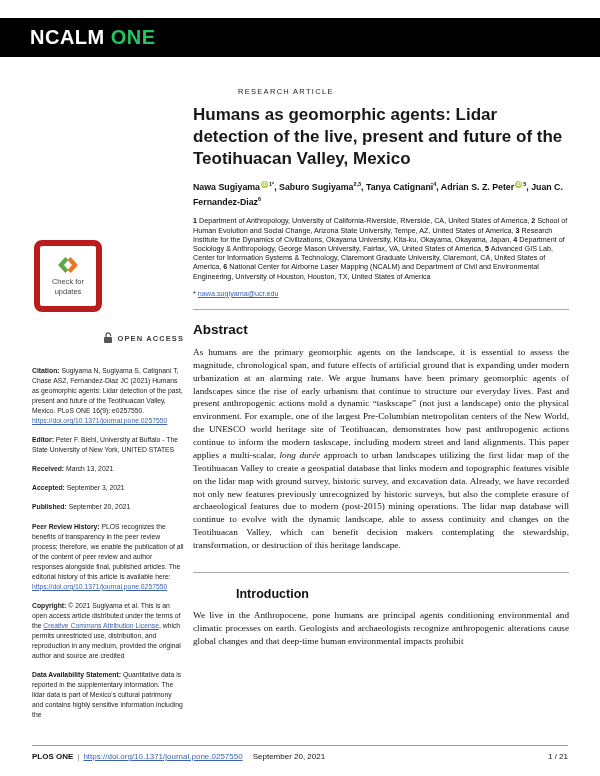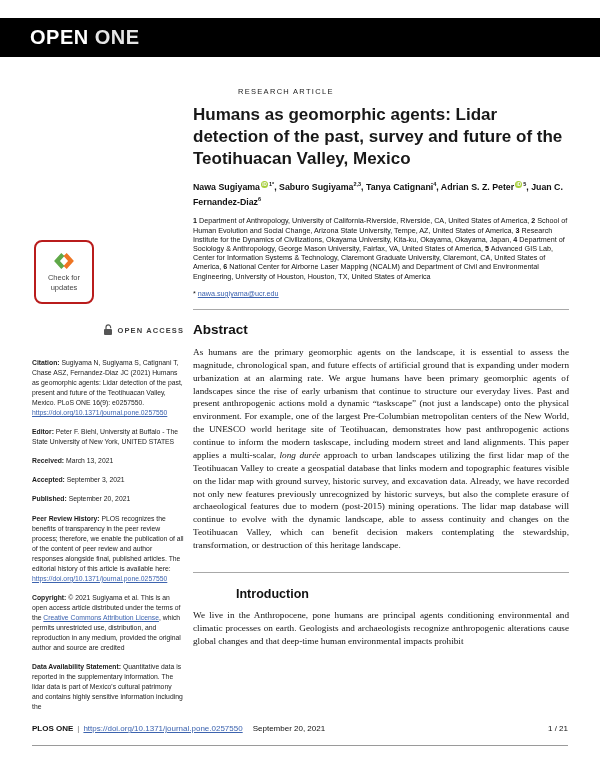--- a/index.html
+++ b/index.html
@@ -4,25 +4,25 @@
 <style>
   html,body{margin:0;padding:0;background:#fff;}
   .page{position:relative;width:600px;height:776px;background:#fff;overflow:hidden;
         font-family:"Liberation Sans","DejaVu Sans",sans-serif;color:#111;}
 
   
   .topbar{position:absolute;left:0;top:18px;width:100%;height:39px;background:#000;
           display:flex;align-items:center;box-sizing:border-box;padding-left:30px;}
   .brand{font-weight:bold;font-size:20px;letter-spacing:.5px;}
   .brand .plos{color:#ffffff;}
-  .brand .one{color:#e5e5e5;margin-left:6px;}
+  .brand .one{color:#22c55e;margin-left:6px;}
 
   
   .sidebar{position:absolute;left:32px;top:240px;width:152px;height:500px;overflow:hidden;}
-  .badge{width:56px;height:60px;border:2px solid #b91c1c;border-radius:8px;background:#fff;
+  .badge{width:56px;height:60px;border:6px solid #b91c1c;border-radius:8px;background:#fff;
          display:flex;flex-direction:column;align-items:center;justify-content:center;gap:3px;
          margin:0 0 20px 2px;cursor:pointer;}
   .badge-label{font-size:7.5px;color:#474747;text-align:center;line-height:1.25;width:42px;}
   .oa-row{display:flex;align-items:center;gap:5px;margin-bottom:22px;justify-content:flex-end;}
   .oa-label{font-size:7.5px;font-weight:bold;color:#3d3d3d;letter-spacing:1.1px;}
   .side-sec{font-size:6.8px;line-height:1.48;color:#1b1b1b;margin-bottom:9px;}
   .side-sec b{font-weight:bold;}
   .lnk{color:#3c63af;text-decoration:underline;cursor:pointer;}
 
   
@@ -39,34 +39,34 @@
   .rule{border:none;border-top:1px solid #a8a8a8;margin:0 0 12px;}
   .h-abstract{font-size:13.5px;font-weight:bold;margin:0 0 9px;}
   .h-intro{font-size:12.5px;font-weight:bold;margin:0 0 8px;padding-left:43px;}
   .body-text{font-family:"Liberation Serif","DejaVu Serif",serif;font-size:9.2px;line-height:1.4;
              text-align:justify;color:#111;margin:0;}
   .abstract-text{margin-bottom:20px;}
   .rule2{border:none;border-top:1px solid #a8a8a8;margin:0 0 14px;}
 
   
   .footer-rule{position:absolute;left:32px;right:32px;top:745px;border-top:1px solid #9a9a9a;}
-  .footer{position:absolute;left:32px;right:32px;top:724px;display:flex;justify-content:space-between;
+  .footer{position:absolute;left:32px;right:32px;top:752px;display:flex;justify-content:space-between;
           font-size:8px;color:#111;}
   .footer .brand-f{font-weight:bold;}
   .footer .sep{color:#777;margin:0 4px;}
   .footer .date{margin-left:10px;}
 </style>
 </head>
 <body>
 
 <div class="page">
 
   <div class="topbar">
     <div class="brand">
-      <span class="plos">OPEN</span><span class="one">ONE</span>
+      <span class="plos">NCALM</span><span class="one">ONE</span>
     </div>
   </div>
 
   <div class="sidebar">
     <div class="badge">
       <svg viewBox="0 0 24 20" width="22" height="18">
         <polygon points="9,1 1,10 9,19 12.5,15.5 7.5,10 12.5,4.5" fill="#5fa848"></polygon>
         <polygon points="15,1 23,10 15,19 11.5,15.5 16.5,10 11.5,4.5" fill="#ee7523"></polygon>
       </svg>
       <div class="badge-label">Check for updates</div>
@@ -87,21 +87,21 @@
         <div class="side-sec"><b>Accepted:</b> September 3, 2021</div>
         <div class="side-sec"><b>Published:</b> September 20, 2021</div>
         <div class="side-sec"><b>Peer Review History:</b> PLOS recognizes the benefits of transparency in the peer review process; therefore, we enable the publication of all of the content of peer review and author responses alongside final, published articles. The editorial history of this article is available here: <a class="lnk">https://doi.org/10.1371/journal.pone.0257550</a></div>
         <div class="side-sec"><b>Copyright:</b> © 2021 Sugiyama et al. This is an open access article distributed under the terms of the <a class="lnk">Creative Commons Attribution License</a>, which permits unrestricted use, distribution, and reproduction in any medium, provided the original author and source are credited</div>
         <div class="side-sec"><b>Data Availability Statement:</b> Quantitative data is reported in the supplementary information. The lidar data is part of Mexico's cultural patrimony and contains highly sensitive information including the</div>
       </div>
   </div>
 
   <div class="main">
     <div class="kicker">RESEARCH ARTICLE</div>
-    <h1 class="title">Humans as geomorphic agents: Lidar detection of the past, survey and future of the Teotihuacan Valley, Mexico</h1>
+    <h1 class="title">Humans as geomorphic agents: Lidar detection of the live, present and future of the Teotihuacan Valley, Mexico</h1>
     <p class="authors"><span><span>Nawa Sugiyama</span><span class="orcid">iD</span><sup>1*</sup></span>, <span><span>Saburo Sugiyama</span><sup>2,3</sup></span>, <span><span>Tanya Catignani</span><sup>4</sup></span>, <span><span>Adrian S. Z. Peter</span><span class="orcid">iD</span><sup>5</sup></span>, <span><span>Juan C. Fernandez-Diaz</span><sup>6</sup></span></p>
     <p class="affil"><strong>1</strong> Department of Anthropology, University of California-Riverside, Riverside, CA, United States of America, <strong>2</strong> School of Human Evolution and Social Change, Arizona State University, Tempe, AZ, United States of America, <strong>3</strong> Research Institute for the Dynamics of Civilizations, Okayama University, Kita-ku, Okayama, Okayama, Japan, <strong>4</strong> Department of Sociology &amp; Anthropology, George Mason University, Fairfax, VA, United States of America, <strong>5</strong> Advanced GIS Lab, Center for Information Systems &amp; Technology, Claremont Graduate University, Claremont, CA, United States of America, <strong>6</strong> National Center for Airborne Laser Mapping (NCALM) and Department of Civil and Environmental Engineering, University of Houston, Houston, TX, United States of America</p>
     <p class="corr">* <a class="lnk">nawa.sugiyama@ucr.edu</a></p>
     <hr class="rule">
     <h2 class="h-abstract">Abstract</h2>
     <div class="body-text abstract-text">As humans are the primary geomorphic agents on the landscape, it is essential to assess the magnitude, chronological span, and future effects of artificial ground that is expanding under modern urbanization at an alarming rate. We argue humans have been primary geomorphic agents of landscapes since the rise of early urbanism that continue to structure our everyday lives. Past and present anthropogenic actions mold a dynamic “taskscape” (not just a landscape) onto the physical environment. For example, one of the largest Pre-Columbian metropolitan centers of the New World, the UNESCO world heritage site of Teotihuacan, demonstrates how past anthropogenic actions continue to inform the modern taskscape, including modern street and land alignments. This paper applies a multi-scalar, <em>long durée</em> approach to urban landscapes utilizing the first lidar map of the Teotihuacan Valley to create a geospatial database that links modern and topographic features visible on the lidar map with ground survey, historic survey, and excavation data. Already, we have recorded not only new features previously unrecognized by historic surveys, but also the complete erasure of archaeological features due to modern (post-2015) mining operations. The lidar map database will continue to evolve with the dynamic landscape, able to assess continuity and changes on the Teotihuacan Valley, which can benefit decision makers contemplating the stewardship, transformation, or destruction of this heritage landscape.</div>
     <hr class="rule2">
     <h2 class="h-intro">Introduction</h2>
     <div class="body-text">We live in the Anthropocene, pone humans are principal agents conditioning environmental and climatic processes on earth. Geologists and archaeologists recognize anthropogenic alterations cause global changes and that deep-time human environmental impacts prohibit</div>
   </div>

